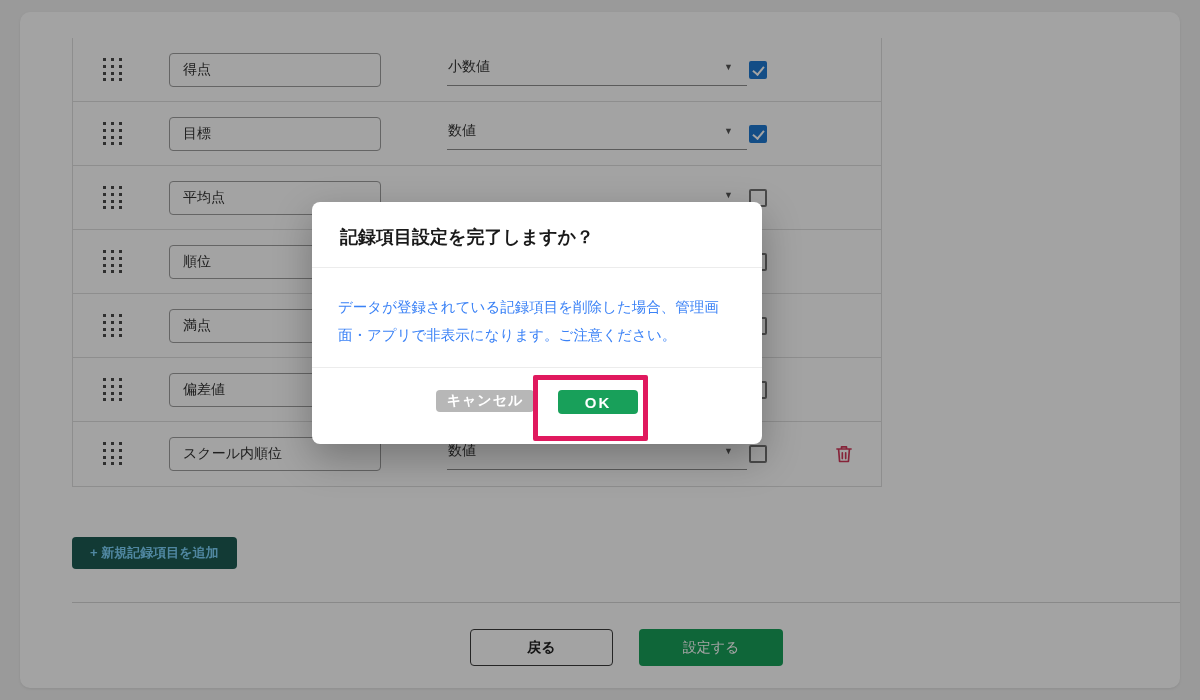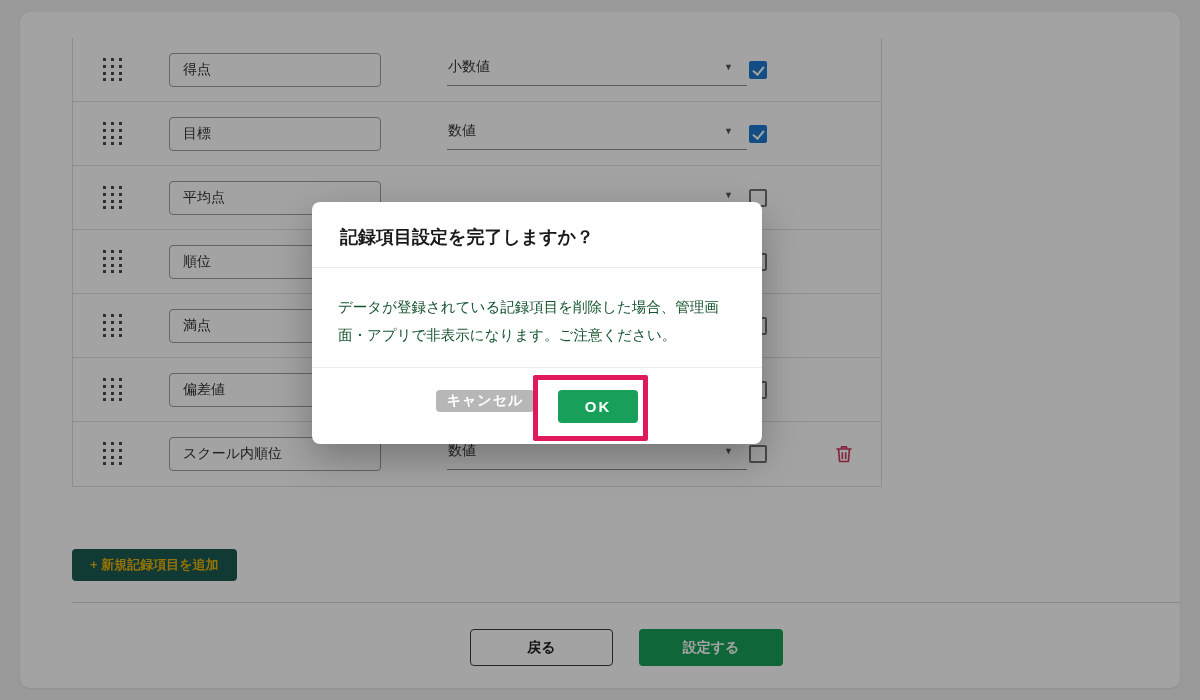--- a/index.html
+++ b/index.html
@@ -40,49 +40,49 @@
   .checkbox.checked { border-color:#1e79d2; background:#1e79d2; }
   .checkbox.checked::after { content:""; position:absolute; left:4px; top:1px;
     width:5px; height:9px; border:solid #fff; border-width:0 2px 2px 0;
     transform:rotate(40deg); }
 
   .trash { position:absolute; left:761px; top:22px; width:20px; height:20px;
     color:#d2385a; cursor:pointer; }
   .trash svg { width:20px; height:20px; display:block; }
 
   
-  .add-btn { position:absolute; left:72px; top:549px; height:32px; padding:0 18px;
-    background:#1d5c53; color:#eab308; border:none; border-radius:4px;
+  .add-btn { position:absolute; left:72px; top:537px; height:32px; padding:0 18px;
+    background:#1d5c53; color:#7dd3fc; border:none; border-radius:4px;
     font-size:13px; font-weight:600; font-family:inherit; cursor:pointer; }
 
   .footer-divider { position:absolute; left:72px; top:602px; width:1108px; height:1px;
     background:#d6d6d6; }
 
   .back-btn { position:absolute; left:470px; top:629px; width:143px; height:37px;
     background:#fff; border:1px solid #3a3a3a; border-radius:4px; color:#222;
     font-size:14px; font-weight:600; font-family:inherit; cursor:pointer; }
   .submit-btn { position:absolute; left:639px; top:629px; width:144px; height:37px;
     background:#18a05a; border:none; border-radius:4px; color:#fff;
-    font-size:14px; font-weight:700; font-family:inherit; cursor:pointer; }
+    font-size:14px; font-weight:400; font-family:inherit; cursor:pointer; }
 
   
   .overlay { position:absolute; inset:0; background:rgba(0,0,0,.36); z-index:10; }
   .modal { position:absolute; left:312px; top:202px; width:450px; height:242px;
     background:#fff; border-radius:8px; box-shadow:0 14px 38px rgba(0,0,0,.28);
     z-index:20; }
   .modal-title { height:66px; padding:23px 28px 0 28px; font-size:18px; font-weight:700;
     color:#1a1a1a; border-bottom:1px solid #ececec; }
-  .modal-body { height:100px; padding:25px 28px 0 26px; font-size:14.5px; color:#14532d;
+  .modal-body { height:100px; padding:25px 28px 0 26px; font-size:14.5px; color:#3b82f6;
     line-height:1.95; border-bottom:1px solid #ececec; }
   .modal-footer { height:74px; display:flex; justify-content:center; align-items:flex-start;
     gap:24px; padding-top:22px; }
   .btn-cancel { width:98px; height:22px; background:#b7b7b7; border:none; border-radius:4px;
     color:#fff; font-size:14px; font-weight:700; letter-spacing:1px;
     font-family:inherit; cursor:pointer; }
-  .btn-ok { width:80px; height:33px; background:#18a05a; border:none; border-radius:4px;
+  .btn-ok { width:80px; height:24px; background:#18a05a; border:none; border-radius:4px;
     color:#fff; font-size:15px; font-weight:700; letter-spacing:2px;
     font-family:inherit; cursor:pointer; }
 
   .highlight-rect { position:absolute; left:533px; top:375px; width:115px; height:66px;
     border:5px solid #e0195e; border-radius:2px; z-index:30; pointer-events:none; }
 </style>
 </head>
 <body>
 
 <div class="card"></div>

